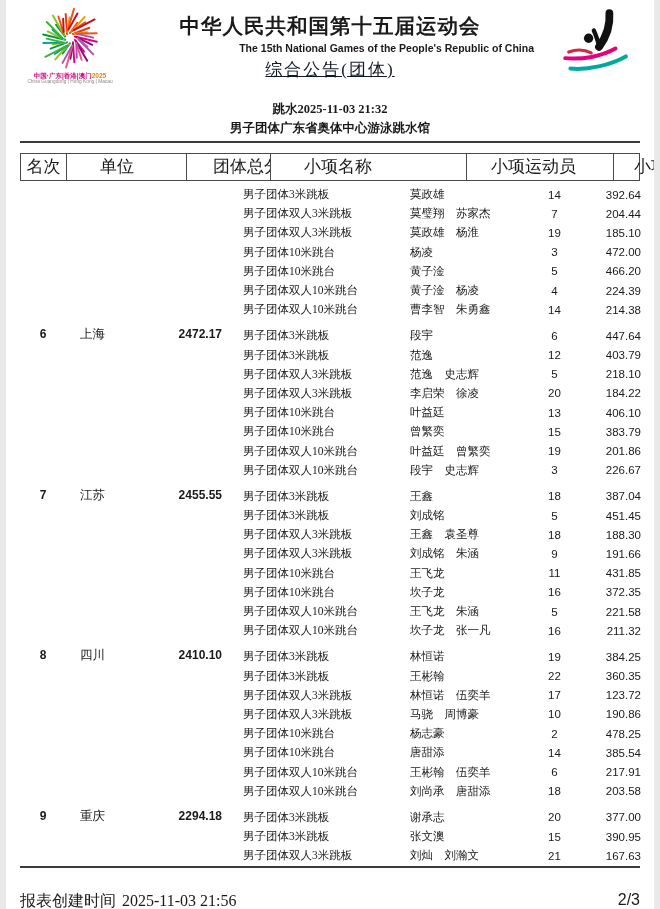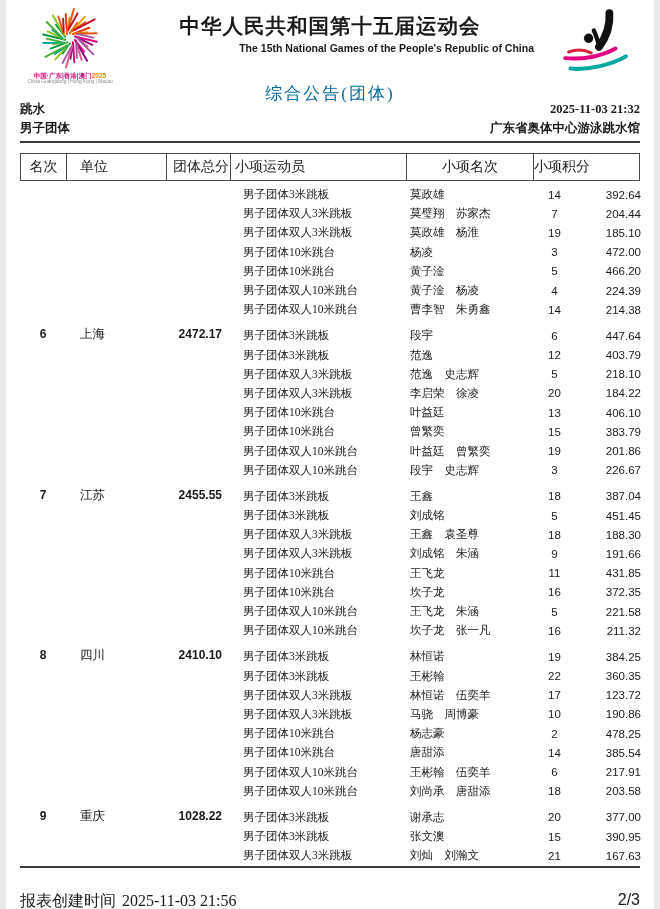--- a/index.html
+++ b/index.html
@@ -9,32 +9,32 @@
   
   .hdr{position:relative;height:100px;}
   .logo{position:absolute;left:14px;top:6px;width:100px;text-align:center;}
   .logo svg{display:block;margin:0 auto;}
   .logo-l1{font-family:"Liberation Sans","DejaVu Sans",sans-serif;font-size:6.5px;font-weight:bold;color:#cf0c7e;line-height:7px;white-space:nowrap;}
   .logo-l1 .yr{color:#f08300;}
   .logo-l2{font-family:"Liberation Sans","DejaVu Sans",sans-serif;font-size:4.8px;color:#8a8a8a;line-height:6px;white-space:nowrap;}
   .titles{position:absolute;left:120px;right:120px;top:12px;text-align:center;}
   .t-main{font-family:"Liberation Sans","DejaVu Sans",sans-serif;font-size:20.5px;font-weight:bold;letter-spacing:1px;}
   .t-sub{font-family:"Liberation Sans","DejaVu Sans",sans-serif;font-size:10.5px;font-weight:bold;margin-top:2px;text-align:right;}
-  .t-bulletin{font-size:17px;letter-spacing:2px;margin-top:28px;color:#0369a1;}
+  .t-bulletin{font-size:17px;letter-spacing:2px;margin-top:4px;color:#0f172a;text-decoration:underline;}
   .pictogram{position:absolute;right:16px;top:6px;}
 
   
   .meta{padding:0 14px;}
-  .meta-row{display:flex;justify-content:space-between;font-size:12.5px;font-weight:600;line-height:19px;}
+  .meta-row{display:flex;justify-content:center;font-size:12.5px;font-weight:600;line-height:19px;}
   .rule{height:2px;background:#3c3c3c;margin:3px 14px 0 14px;}
 
   
   .tbl{margin:10px 14px 0 14px;}
   .thead{display:grid;grid-template-columns:46px 100px 64px 176px 127px 55px 57px;
-         border:1.4px solid #4a4a4a;height:26px;align-items:center;font-size:14px;}
+         border:1.4px solid #4a4a4a;height:26px;align-items:center;font-size:17px;gap:20px;}
   .th{border-right:1px solid #4a4a4a;height:26px;line-height:26px;white-space:nowrap;overflow:hidden;}
   .th:last-child{border-right:none;}
   .th-c{text-align:center;}
   .th-l14{padding-left:13px;}
   .th-l6{padding-left:6px;}
   .th-l4{padding-left:4px;}
 
   .tbody{padding-top:4px;}
   .group{display:flex;padding-top:7px;}
   .group.no-team{padding-top:0;}
@@ -139,20 +139,21 @@
       <span>广东省奥体中心游泳跳水馆</span>
     </div>
   </div>
   <div class="rule"></div>
 
   <div class="tbl">
     <div class="thead">
       <div class="th th-c">名次</div>
       <div class="th th-l14">单位</div>
       <div class="th th-l6">团体总分</div>
+      <div class="th th-l14">小项名称</div>
       <div class="th th-l4">小项运动员</div>
       <div class="th th-c">小项名次</div>
       <div class="th th-c">小项积分</div>
     </div>
     <div class="tbody">
   <div class="group no-team">
     <div class="team-cols">
       <div class="team-rank"></div>
       <div class="team-unit"></div>
       <div class="team-total"></div>
@@ -401,21 +402,21 @@
     <div class="ev-rank">18</div>
     <div class="ev-pts">203.58</div>
   </div>
 </div>
   </div>
 
   <div class="group">
     <div class="team-cols">
       <div class="team-rank">9</div>
       <div class="team-unit">重庆</div>
-      <div class="team-total">1028.22</div>
+      <div class="team-total">2294.18</div>
     </div>
     <div class="event-rows">
   <div class="event-row">
     <div class="ev-name">男子团体3米跳板</div>
     <div class="ev-ath">谢承志</div>
     <div class="ev-rank">20</div>
     <div class="ev-pts">377.00</div>
   </div>
 
   <div class="event-row">

